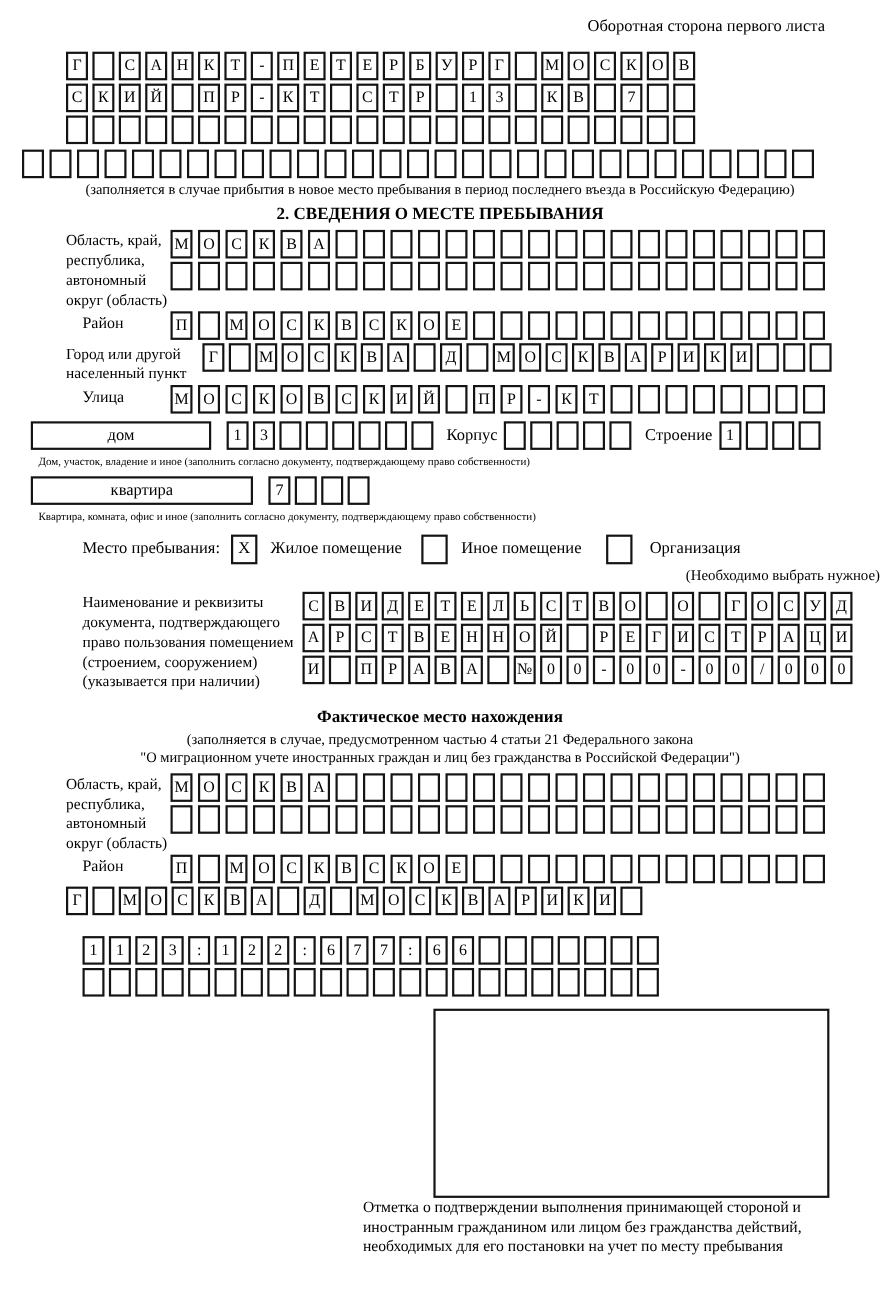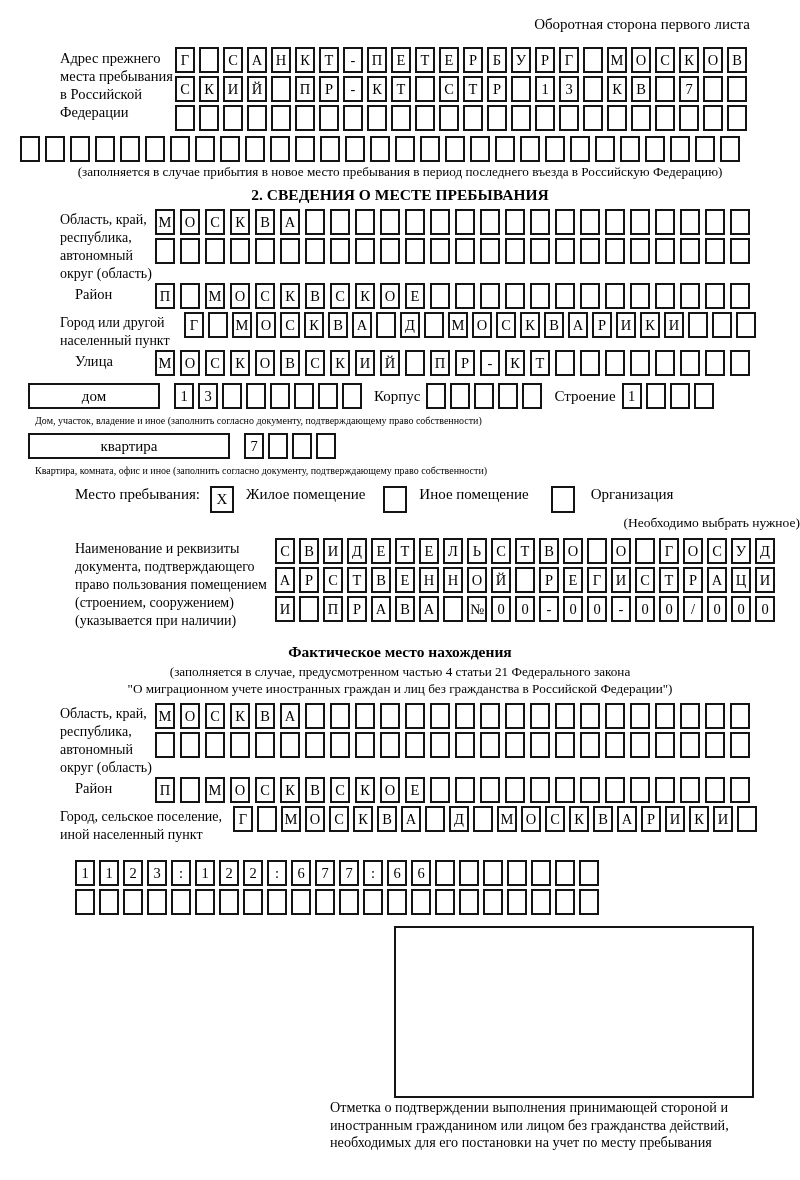--- a/index.html
+++ b/index.html
@@ -31,28 +31,28 @@
   .note { text-align:center; font-size:13.2px; line-height:16px; margin-top:2px; }
   .h-sec { text-align:center; font-weight:bold; font-size:15.5px; margin-top:6px; }
 
   .f-region  { margin:5px 0 0 60px; } .f-region .flabel { width:95px; font-size:14px; }
   .f-district{ margin:0 0 0 75px; }   .f-district .flabel { width:80px; }
   .f-city1   { margin:0 0 0 60px; }   .f-city1 .flabel { width:124px; font-size:14px; }
   .f-street  { margin:0 0 0 75px; }   .f-street .flabel { width:80px; }
 
   .f-house { margin:4px 0 0 28px; display:flex; align-items:flex-start; }
   .wbox { flex:none; height:26px; border:2px solid #141414; text-align:center; line-height:22px; font-size:15px; }
-  .wbox.dom { width:132px; margin-right:14px; }
+  .wbox.dom { width:164px; margin-right:14px; }
   .wbox.kv  { width:202px; margin-right:14px; }
   .inline-lbl { flex:none; margin:0 6px 0 8px; font-size:15px; line-height:26px; }
   .cap { margin:1px 0 4px 35px; font-size:10px; line-height:16px; }
 
   .f-apt { margin:4px 0 0 28px; display:flex; align-items:flex-start; }
 
-  .f-stay { display:flex; margin:7px 0 0 75px; font-size:15px; }
+  .f-stay { display:flex; align-items:center; margin:7px 0 0 75px; font-size:15px; }
   .chk { flex:none; width:24px; height:27px; border:2px solid #141414; text-align:center; line-height:23px; font-size:15px; margin:0 12px 0 10px; }
   .opt-label { flex:none; }
   .note-choose { margin:2px 0 0 238px; font-size:13.5px;text-align:right; }
 
   .f-doc { margin:7px 0 0 75px; } .f-doc .flabel { width:200px; font-size:14px; }
 
   .h-actual { text-align:center; font-weight:bold; font-size:15.5px; margin-top:13px; }
   .law-note { text-align:center; font-size:13.2px; line-height:16.5px; margin-top:3px; }
 
   .f-region2  { margin:6px 0 0 60px; } .f-region2 .flabel { width:95px; font-size:14px; }
@@ -63,21 +63,20 @@
 
   .stampbox { width:360px; height:172px; border:2px solid #141414; margin:8px 0 0 394px; }
   .stampcap { width:460px; margin:1px 0 0 330px; text-align:left; font-size:14.2px; line-height:17.5px; }
 </style>
 </head>
 <body>
 
 <div class="corner">Оборотная сторона первого листа</div>
 
 <div class="field f-prevaddr">
-  <div class="flabel">Адрес прежнего места пребывания в Российской Федерации</div>
   <div class="cellstack">
     <div class="cells">
         <span class="cell">Г</span>
         <span class="cell"></span>
         <span class="cell">С</span>
         <span class="cell">А</span>
         <span class="cell">Н</span>
         <span class="cell">К</span>
         <span class="cell">Т</span>
         <span class="cell">-</span>
@@ -556,21 +555,20 @@
         <span class="cell"></span>
         <span class="cell"></span>
         <span class="cell"></span>
         <span class="cell"></span>
         <span class="cell"></span>
       </div>
   </div>
 </div>
 
 <div class="field f-city2">
-  <div class="flabel">Город, сельское поселение, иной населенный пункт</div>
   <div class="cellstack">
     <div class="cells">
         <span class="cell">Г</span>
         <span class="cell"></span>
         <span class="cell">М</span>
         <span class="cell">О</span>
         <span class="cell">С</span>
         <span class="cell">К</span>
         <span class="cell">В</span>
         <span class="cell">А</span>

